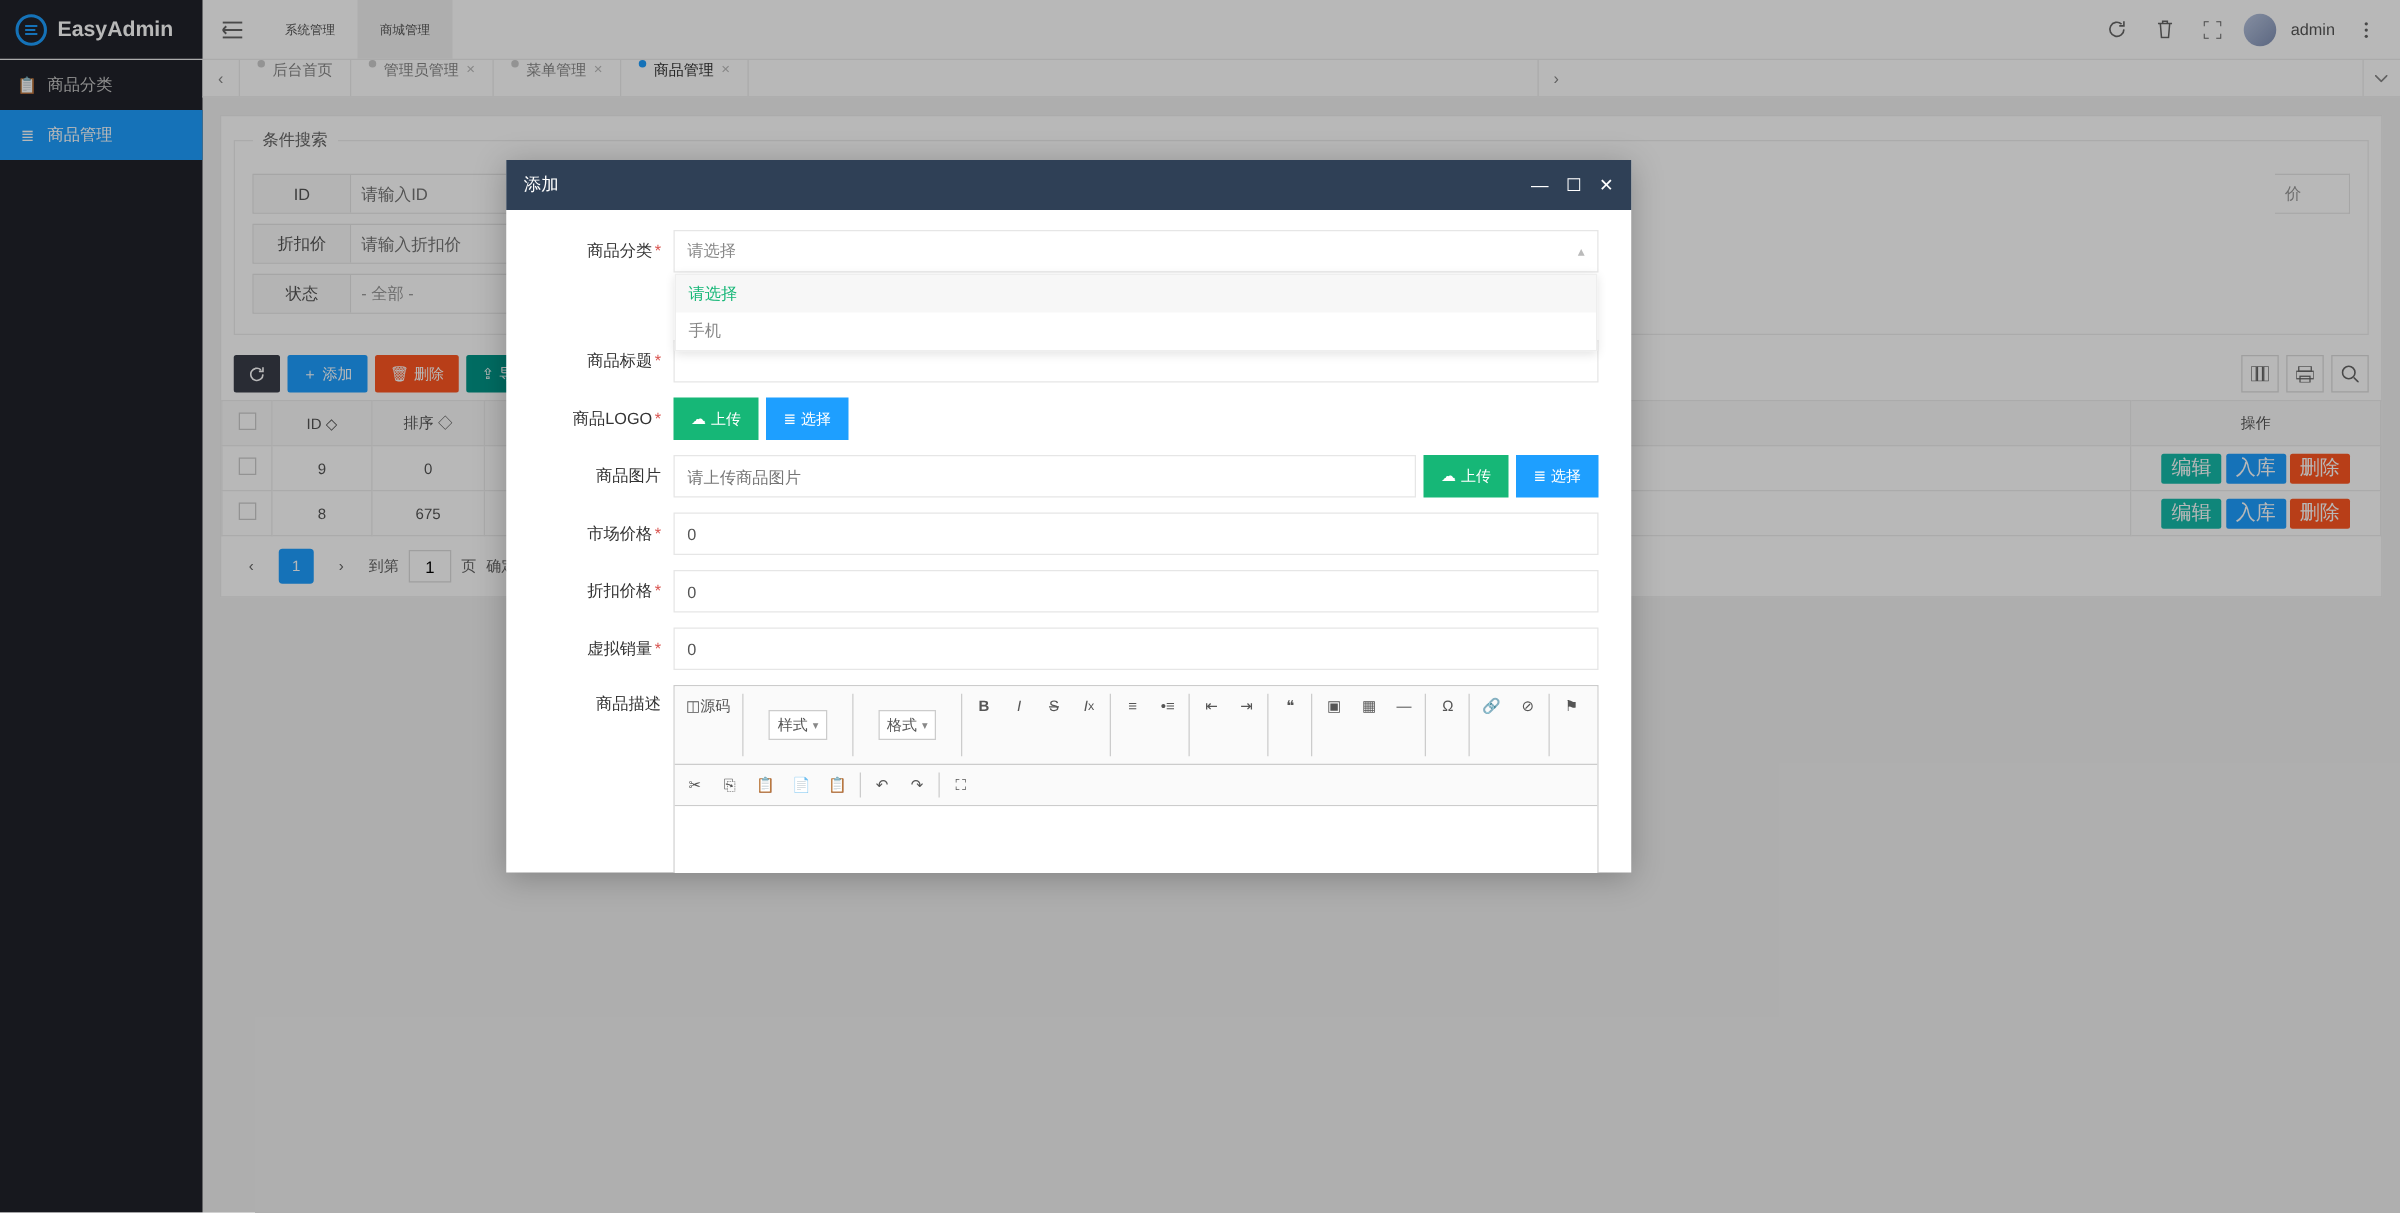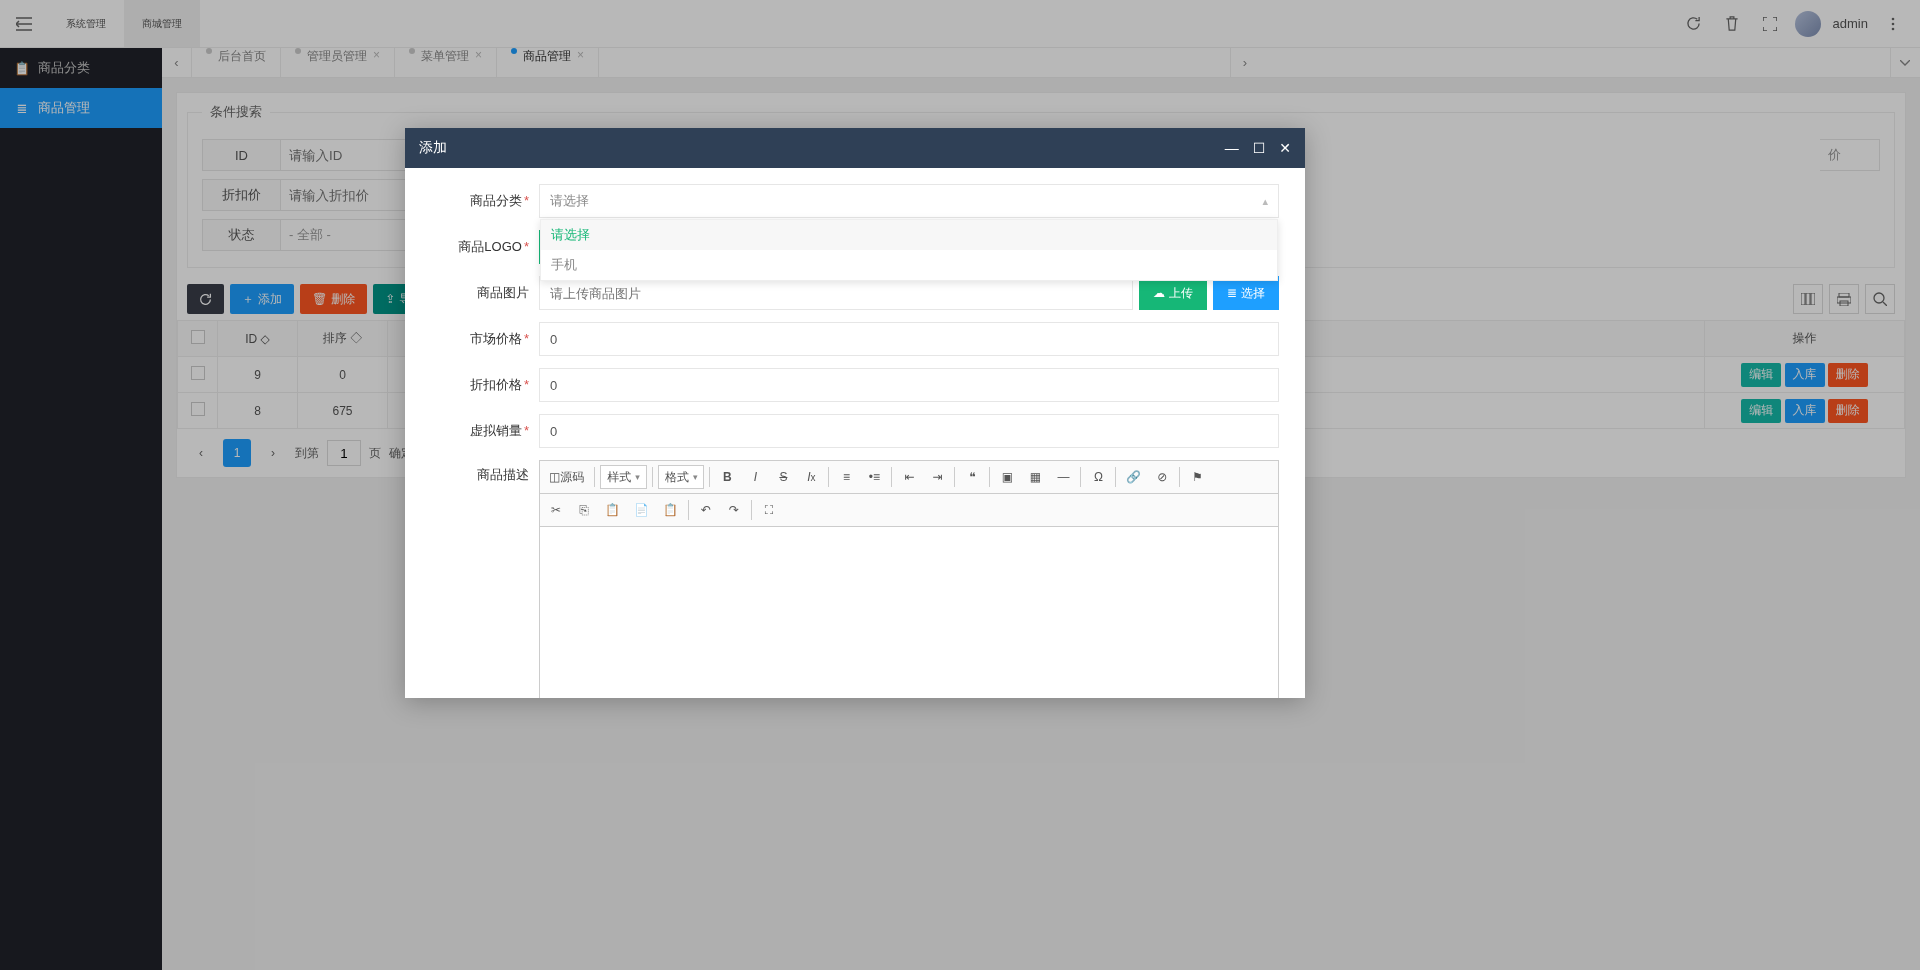--- a/index.html
+++ b/index.html
@@ -46,21 +46,21 @@
 .sfield .lbl{width:78px;background:#fafafa;border-right:1px solid #e6e6e6;display:flex;align-items:center;justify-content:center;color:#555}
 .sfield input,.sfield .sel{border:none;outline:none;padding:0 8px;width:140px;color:#15803d;background:#fff}
 .sfield .sel{color:#999;display:flex;align-items:center}
 .toolbar{display:flex;gap:6px;padding:6px 10px;align-items:center}
 .btn{height:30px;padding:0 12px;border:none;border-radius:2px;color:#fff;cursor:pointer;font-size:12px;display:inline-flex;align-items:center;gap:4px}
 .btn.dark{background:#393D49}
 .btn.blue{background:#1E9FFF}
 .btn.red{background:#FF5722}
 .btn.green{background:#009688}
 .btn.green2{background:#16baaa}
-.btn.sm{height:24px;padding:0 8px;font-size:12px}
+.btn.sm{height:24px;padding:0 8px;font-size:16px}
 .tool-right{margin-left:auto;display:flex;gap:6px}
 .icobtn{width:30px;height:30px;border:1px solid #ddd;background:#fff;display:flex;align-items:center;justify-content:center;color:#666;cursor:pointer}
 table.grid{width:100%;border-collapse:collapse}
 table.grid th,table.grid td{border:1px solid #eee;height:36px;text-align:center;color:#555;font-size:12px;font-weight:normal}
 table.grid th{background:#fafafa}
 .chk{width:14px;height:14px;border:1px solid #ccc;display:inline-block;background:#fff}
 .pgbar{display:flex;align-items:center;gap:8px;padding:10px;color:#666;font-size:12px}
 .pgnum{width:28px;height:28px;border-radius:3px;display:flex;align-items:center;justify-content:center;cursor:pointer}
 .pgnum.cur{background:#1E9FFF;color:#fff}
 .pgin{width:34px;height:26px;text-align:center;border:1px solid #ddd}
@@ -89,30 +89,37 @@
 
 .dropdown{position:absolute;left:0;right:0;top:34px;background:#fff;border:1px solid #eee;box-shadow:0 2px 8px rgba(0,0,0,.12);z-index:5}
 .dditem{height:30px;padding:0 10px;display:flex;align-items:center;cursor:pointer;font-size:13px}
 .dditem.sel{color:#16b777;background:#f7f7f7}
 
 
 .editor{flex:1;border:1px solid #ccc;min-height:240px;display:flex;flex-direction:column}
 .etb{display:flex;flex-wrap:wrap;border-bottom:1px solid #ccc;padding:2px;background:#fafafa}
 .ebtn{height:24px;min-width:24px;padding:0 4px;margin:2px;display:flex;align-items:center;justify-content:center;color:#555;font-size:12px;cursor:pointer;border:1px solid transparent}
 .esep{width:1px;background:#ccc;margin:4px 3px}
-.esel{height:24px;border:1px solid #ccc;padding:0 6px;margin:2px;display:flex;align-items:center;gap:4px;font-size:12px;color:#555;background:#fff;cursor:pointer}
+.esel{height:24px;border:1px solid #ccc;padding:0 6px;margin:17px;display:flex;align-items:center;gap:4px;font-size:12px;color:#555;background:#fff;cursor:pointer}
 .esel .c{font-size:9px;color:#888}
 .earea{flex:1;background:#fff}
 
 svg{display:block}
 </style>
 </head>
 <body>
 
 <div class="header">
+  <div class="logo">
+    <svg viewBox="0 0 32 32">
+        <circle cx="16" cy="16" r="14" fill="none" stroke="#1E9FFF" stroke-width="3"></circle>
+        <path d="M10 12h12M10 16h10M10 20h12" stroke="#1E9FFF" stroke-width="2" fill="none"></path>
+      </svg>
+    <span>EasyAdmin</span>
+  </div>
   <div class="hdr-btn">
     <svg width="16" height="14" viewBox="0 0 16 14">
         <path d="M0 1h16M0 7h16M0 13h16" stroke="#666" stroke-width="1.5"></path>
         <path d="M3 4l-3 3 3 3" stroke="#666" stroke-width="1.5" fill="none"></path>
       </svg>
   </div>
   <div class="top-tabs">
     <div class="top-tab">系统管理</div>
     <div class="top-tab active">商城管理</div>
   </div>
@@ -325,20 +332,24 @@
       <div class="fsel">
         <span>请选择</span>
         <span class="caret">▴</span>
         <div class="dropdown">
           <div class="dditem sel">请选择</div>
           <div class="dditem">手机</div>
         </div>
       </div>
     </div>
 
+    <div class="frow" style="margin-top:54px">
+      <div class="flbl"><span>商品标题</span><span class="req">*</span></div>
+      <input class="finput" style="">
+    </div>
 
     <div class="frow">
       <div class="flbl"><span>商品LOGO</span><span class="req">*</span></div>
       <div class="upwrap">
         <button class="ubtn g">
             <span>☁</span>
             <span>上传</span>
           </button>
         <button class="ubtn b">
             <span>≣</span>

